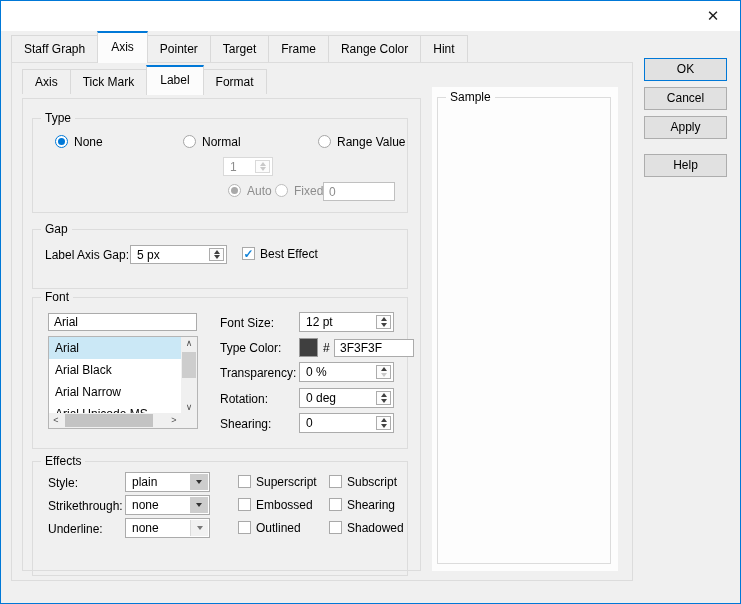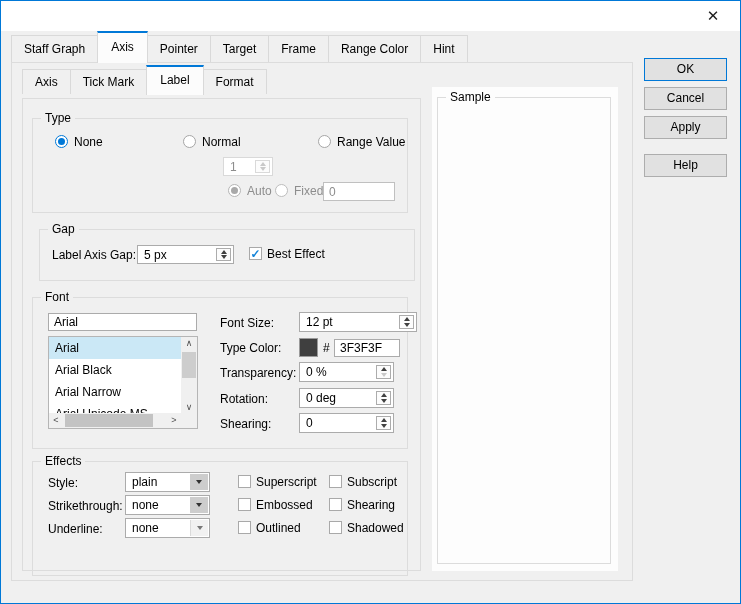--- a/index.html
+++ b/index.html
@@ -149,21 +149,21 @@
           </span>
         </div>
 
         <span class="radio rdis sel" style="left:195px; top:65px;"></span>
         <span class="lbl dis" style="left:214px; top:64px;">Auto</span>
         <span class="radio rdis" style="left:242px; top:65px;"></span>
         <span class="lbl dis" style="left:261px; top:64px;">Fixed</span>
         <input class="field dis" style="left: 290px; top: 63px; width: 72px; height: 19px; border-color: rgb(192, 192, 192); color: rgb(141, 141, 141);" value="0">
       </div>
 
-      <div class="groupbox" style="left:16px; top:130px; width:376px; height:52px;">
+      <div class="groupbox" style="left:9px; top:130px; width:376px; height:60px;">
         <span class="legend">Gap</span>
         <span class="lbl" style="left:12px; top:17px;">Label Axis Gap:</span>
         <div class="spinner" style="left:97px; top:15px; width:97px; height:19px;">
           <span class="val">5 px</span>
           <span class="spinbox">
             <span class="spin-half">
                 <span class="tri-up"></span>
               </span>
             <span class="spin-half">
                 <span class="tri-down"></span>
@@ -192,36 +192,36 @@
           </div>
           <div class="hscroll">
             <span class="scroll-arrow" style="left:2px; top:2px; width:10px;">&lt;</span>
             <span class="hthumb" style="left:16px; width:88px;"></span>
             <span class="scroll-arrow" style="right:2px; top:2px; width:10px;">&gt;</span>
           </div>
           <div class="scroll-corner"></div>
         </div>
 
         <span class="lbl" style="left:187px; top:17px;">Font Size:</span>
-        <div class="spinner" style="left:266px; top:14px; width:118px; height:20px;">
+        <div class="spinner" style="left:266px; top:14px; width:95px; height:20px;">
           <span class="val" style="line-height:19px;">12 pt</span>
           <span class="spinbox">
             <span class="spin-half">
                 <span class="tri-up"></span>
               </span>
             <span class="spin-half">
                 <span class="tri-down"></span>
               </span>
           </span>
         </div>
 
         <span class="lbl" style="left:187px; top:42px;">Type Color:</span>
         <span class="swatch" style="left: 266px; top: 40px; background-color: rgb(63, 63, 63);"></span>
         <span class="lbl" style="left:290px; top:42px;">#</span>
-        <input class="field" style="left: 301px; top: 41px; width: 66px; height: 18px;" value="3F3F3F">
+        <input class="field" style="left: 301px; top: 41px; width: 80px; height: 18px;" value="3F3F3F">
 
         <span class="lbl" style="left:187px; top:67px;">Transparency:</span>
         <div class="spinner" style="left:266px; top:64px; width:95px; height:20px;">
           <span class="val" style="line-height:19px;">0 %</span>
           <span class="spinbox">
             <span class="spin-half">
                 <span class="tri-up"></span>
               </span>
             <span class="spin-half">
                 <span class="tri-down off"></span>

